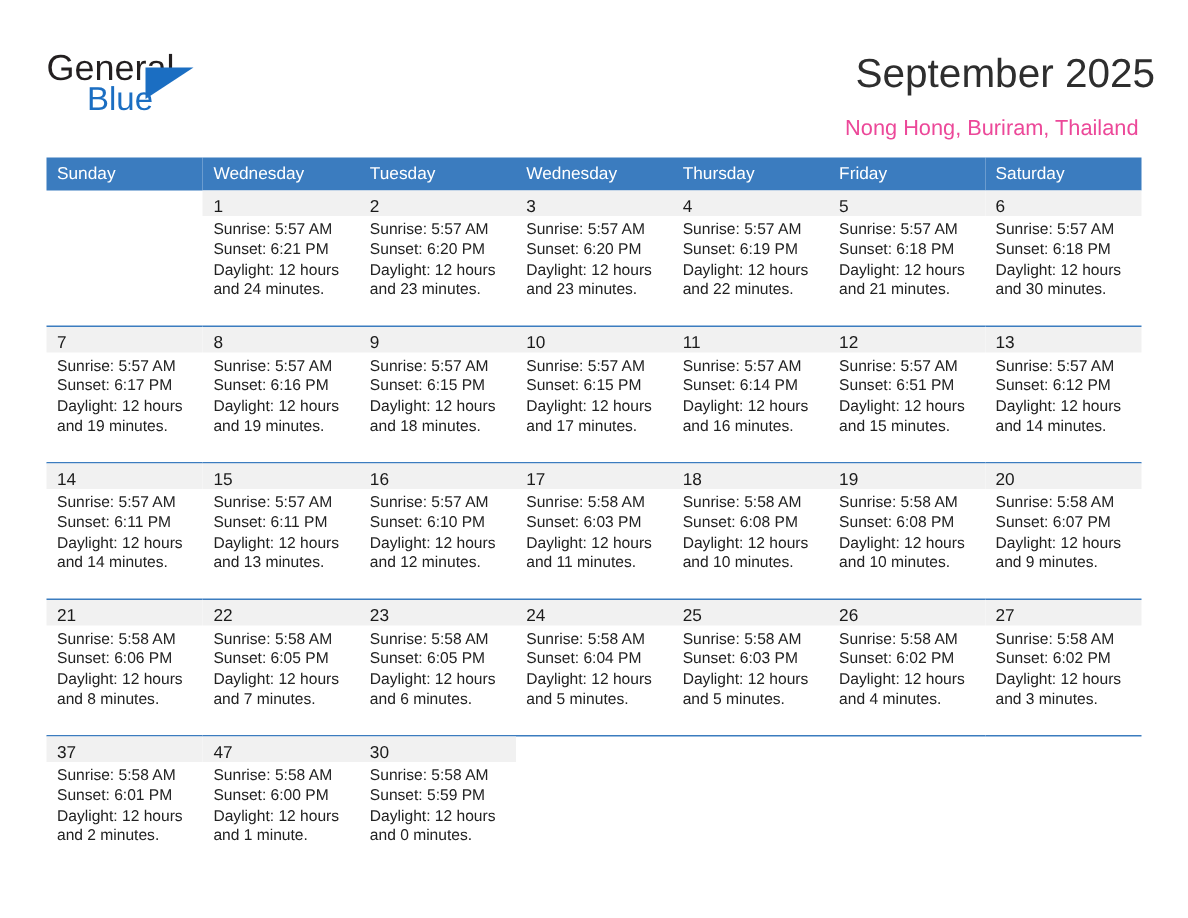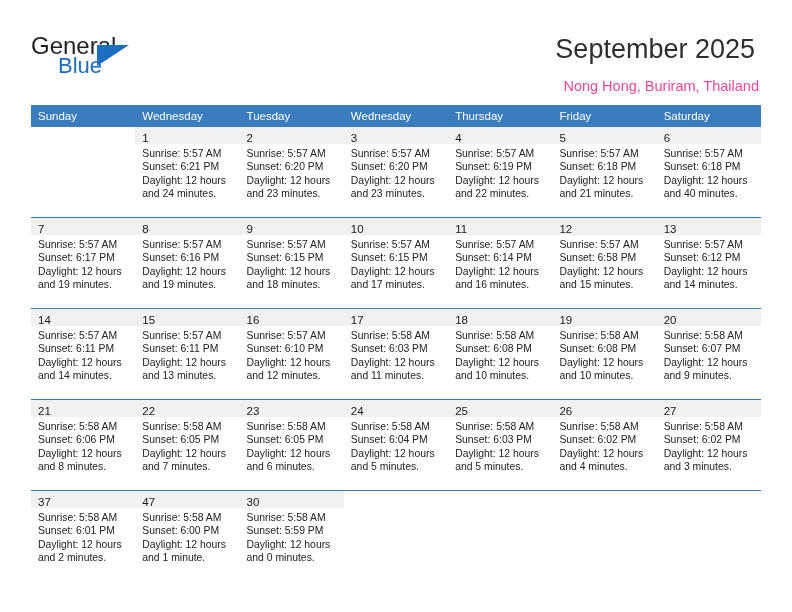--- a/index.html
+++ b/index.html
@@ -59,21 +59,21 @@
     left: 66px;
     top: 12px;
     width: 0;
     height: 0;
     border-left: 32px solid #1b6ec2;
     border-bottom: 21px solid transparent;
   }
 
   .title {
     position: absolute;
-    right: 37px;
+    right: 22px;
     top: 34px;
     font-size: 27px;
     color: #2e2e2e;
     text-align: center;
     white-space: nowrap;
     font-weight: normal;
   }
   .subtitle {
     position: absolute;
     right: 33px;
@@ -256,21 +256,21 @@
             </div>
           </div>
             </td>
           <td>
               <div class="cell filled">
             <div class="daynum-band"><span class="daynum">6</span></div>
             <div class="info">
               <div>Sunrise: 5:57 AM</div>
               <div>Sunset: 6:18 PM</div>
               <div>Daylight: 12 hours</div>
-              <div>and 40 minutes.</div>
+              <div>and 30 minutes.</div>
             </div>
           </div>
             </td>
         </tr>
 
         <tr class="week-row">
           <td>
               <div class="cell filled">
             <div class="daynum-band"><span class="daynum">7</span></div>
             <div class="info">
@@ -323,21 +323,21 @@
               <div>Daylight: 12 hours</div>
               <div>and 16 minutes.</div>
             </div>
           </div>
             </td>
           <td>
               <div class="cell filled">
             <div class="daynum-band"><span class="daynum">12</span></div>
             <div class="info">
               <div>Sunrise: 5:57 AM</div>
-              <div>Sunset: 6:58 PM</div>
+              <div>Sunset: 6:51 PM</div>
               <div>Daylight: 12 hours</div>
               <div>and 15 minutes.</div>
             </div>
           </div>
             </td>
           <td>
               <div class="cell filled">
             <div class="daynum-band"><span class="daynum">13</span></div>
             <div class="info">
               <div>Sunrise: 5:57 AM</div>

